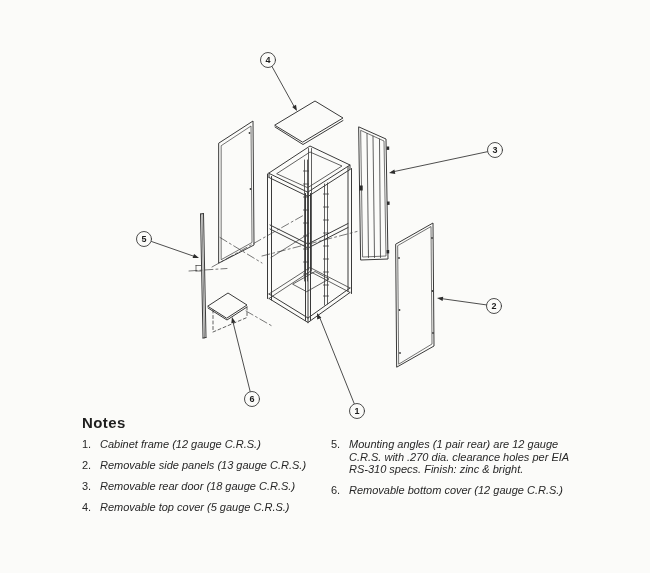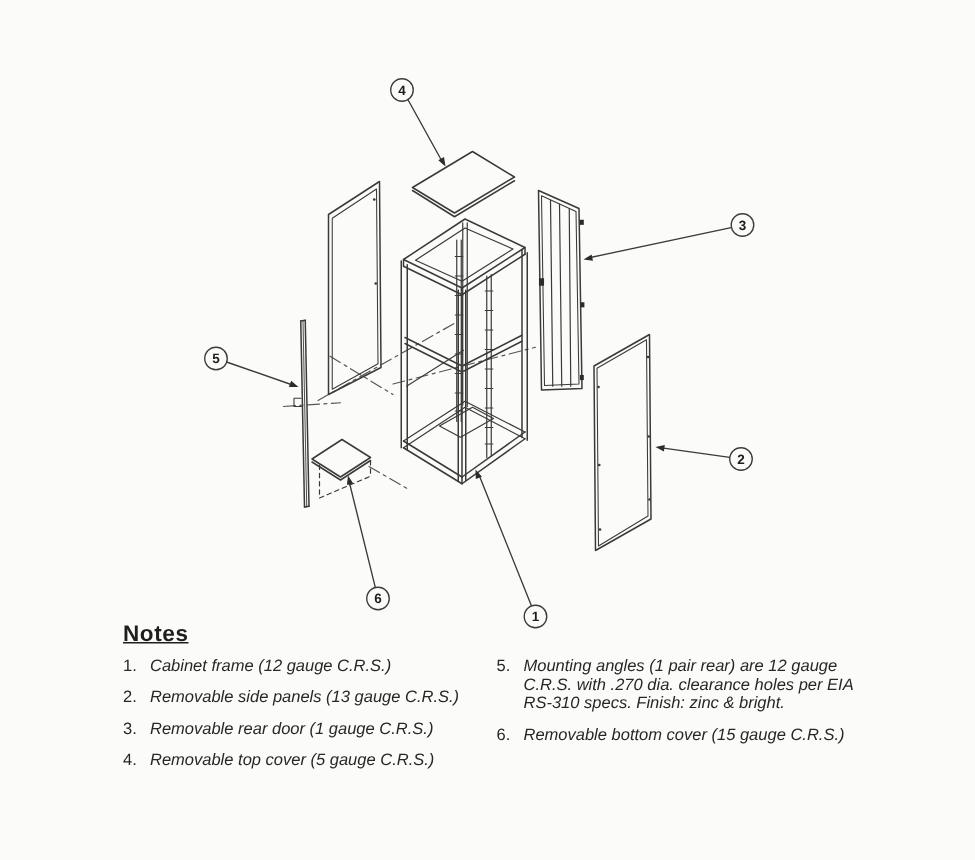--- a/index.html
+++ b/index.html
@@ -9,21 +9,20 @@
     font-family:"Liberation Sans", sans-serif;
     position:relative;
     overflow:hidden;
   }
   .page{position:absolute;inset:0;}
   svg{position:absolute;left:0;top:0;}
   .notes-title{
     position:absolute;left:82px;top:414px;
     font-size:15px;font-weight:bold;color:#1f1f1f;
     letter-spacing:.4px;
-    text-decoration:underline;
   }
   .notes-col{position:absolute;color:#272727;}
   .notes-col.left{left:82px;top:438px;width:250px;}
   .notes-col.right{left:331px;top:438px;width:252px;}
   .note-item{
     display:flex;gap:4px;
     font-size:11px;line-height:12.5px;
     margin-bottom:8.5px;
   }
   .note-num{flex:0 0 14px;}
@@ -177,32 +176,32 @@
   <div class="note-item">
     <span class="note-num">1.</span>
     <span class="note-text">Cabinet frame (12 gauge C.R.S.)</span>
   </div>
   <div class="note-item">
     <span class="note-num">2.</span>
     <span class="note-text">Removable side panels (13 gauge C.R.S.)</span>
   </div>
   <div class="note-item">
     <span class="note-num">3.</span>
-    <span class="note-text">Removable rear door (1 gauge C.R.S.)</span>
+    <span class="note-text">Removable rear door (18 gauge C.R.S.)</span>
   </div>
   <div class="note-item">
     <span class="note-num">4.</span>
     <span class="note-text">Removable top cover (5 gauge C.R.S.)</span>
   </div>
 </div>
 
 <div class="notes-col right">
   <div class="note-item">
     <span class="note-num">5.</span>
     <span class="note-text">Mounting angles (1 pair rear) are 12 gauge C.R.S. with .270 dia. clearance holes per EIA RS-310 specs. Finish: zinc &amp; bright.</span>
   </div>
   <div class="note-item">
     <span class="note-num">6.</span>
-    <span class="note-text">Removable bottom cover (15 gauge C.R.S.)</span>
+    <span class="note-text">Removable bottom cover (12 gauge C.R.S.)</span>
   </div>
 </div>
 
 </div>
 
 </body></html>

